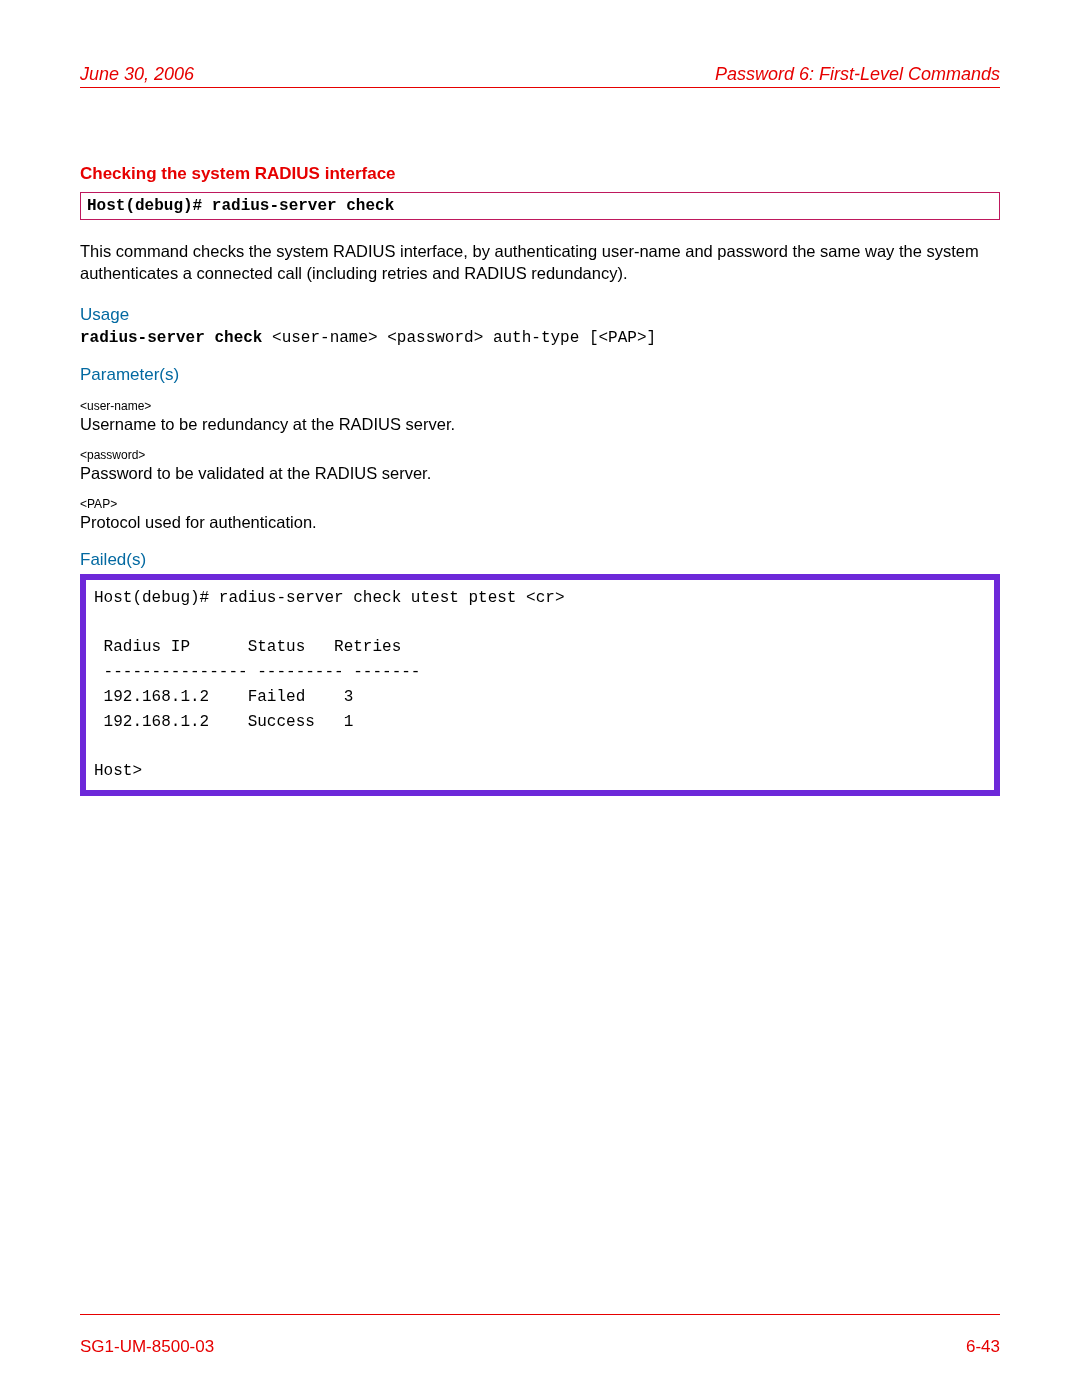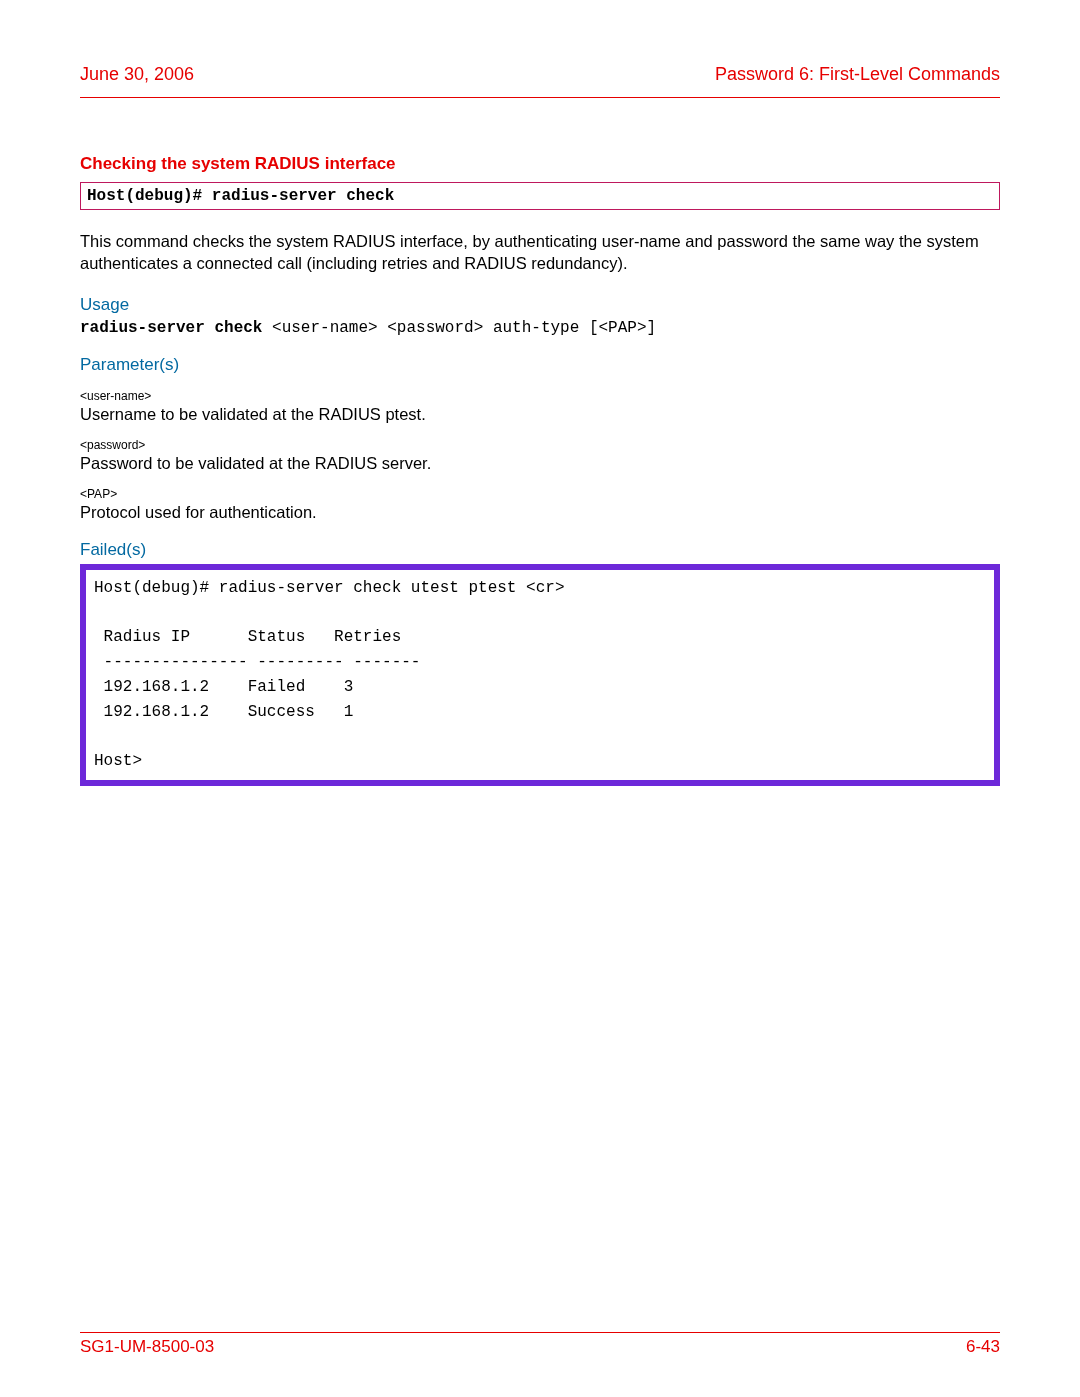--- a/index.html
+++ b/index.html
@@ -11,23 +11,24 @@
     position: relative;
   }
   .page {
     padding: 64px 80px 0 80px;
   }
   .header-row {
     display: flex;
     justify-content: space-between;
     color: #e60000;
     font-size: 18px;
-    padding-bottom: 12px;
+    padding-bottom: 2px;
     border-bottom: 1.5px solid #e60000;
-    margin-bottom: 56px;
+    margin-bottom: 76px;
+    font-style: italic;
   }
   .section-title {
     color: #e60000;
     font-weight: bold;
     font-size: 17px;
     margin-bottom: 8px;
   }
   .cmd-box {
     border: 1px solid #be185d;
     padding: 4px 6px;
@@ -71,21 +72,21 @@
     white-space: pre;
     line-height: 1.55;
     margin-top: 4px;
   }
   .footer {
     position: absolute;
     left: 80px;
     right: 80px;
     bottom: 40px;
     border-top: 1.5px solid #e60000;
-    padding-top: 4px;
+    padding-top: 22px;
     display: flex;
     justify-content: space-between;
     color: #e60000;
     font-size: 17px;
   }
 </style>
 </head>
 <body>
 
 <div class="page">
@@ -102,21 +103,21 @@
   <div class="body-text">This command checks the system RADIUS interface, by authenticating user-name and password the same way the system authenticates a connected call (including retries and RADIUS redundancy).</div>
 
   <div class="sub-heading">Usage</div>
   <div class="usage-line">
     <span class="bold">radius-server check</span><span> &lt;user-name&gt; &lt;password&gt; auth-type [&lt;PAP&gt;]</span>
   </div>
 
   <div class="sub-heading">Parameter(s)</div>
 
   <div class="mono">&lt;user-name&gt;</div>
-  <div class="param-desc">Username to be validated at the RADIUS ptest.</div>
+  <div class="param-desc">Username to be redundancy at the RADIUS server.</div>
 
   <div class="mono">&lt;password&gt;</div>
   <div class="param-desc">Password to be validated at the RADIUS server.</div>
 
   <div class="mono">&lt;PAP&gt;</div>
   <div class="param-desc">Protocol used for authentication.</div>
 
   <div class="sub-heading">Failed(s)</div>
   <div class="example-box">Host(debug)# radius-server check utest ptest &lt;cr&gt;
 

